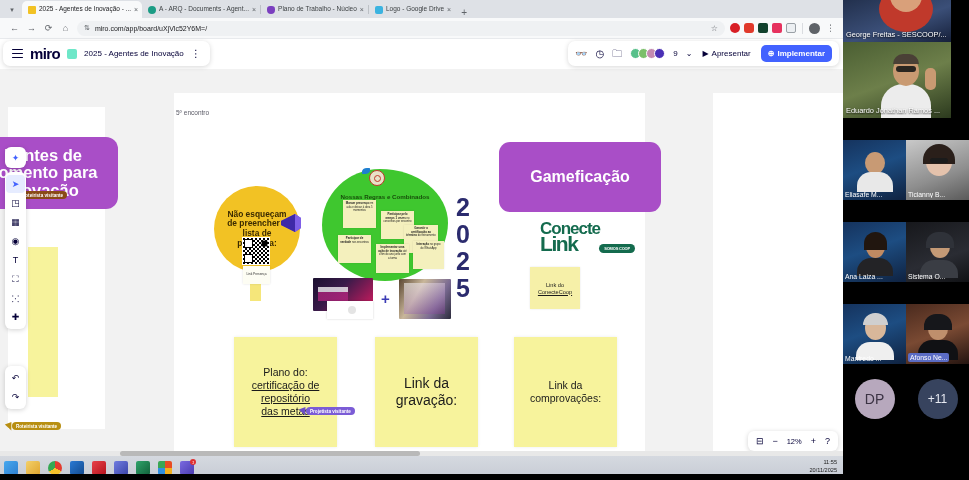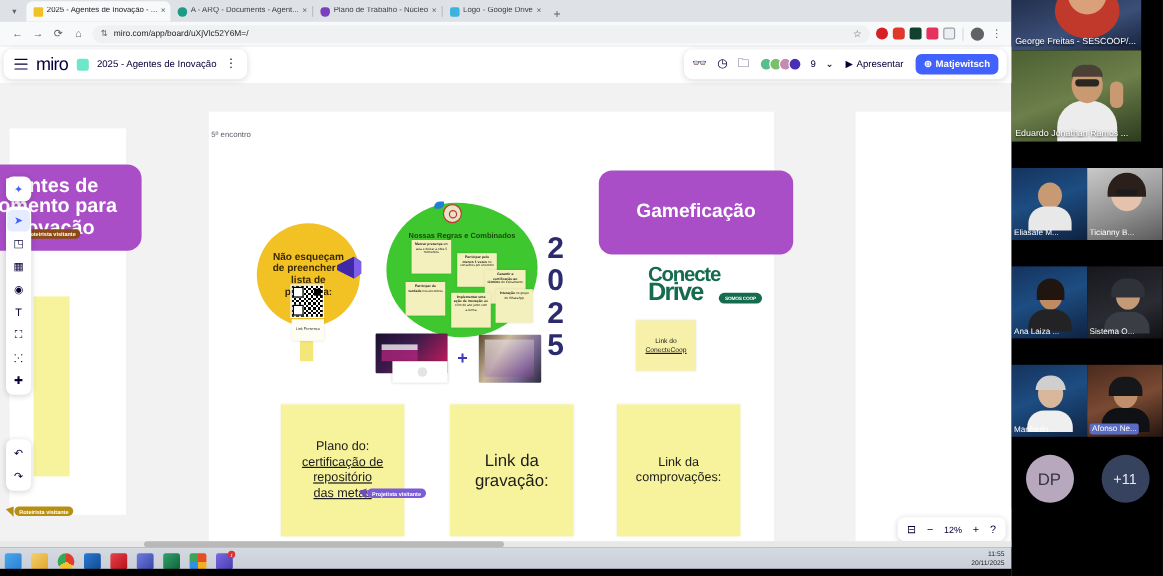--- a/index.html
+++ b/index.html
@@ -74,21 +74,21 @@
     position: absolute; left: 0; top: 0; width: 100%; height: 30px;
     background: #ffffff; z-index: 40;
   }
   .miro-left-card {
     position: absolute; left: 3px; top: 2px; height: 25px;
     background: #fff; border-radius: 7px; display: flex; align-items: center;
     gap: 7px; padding: 0 9px; box-shadow: 0 1px 5px rgba(0,0,0,.16);
   }
   .hamburger { display: flex; flex-direction: column; gap: 2.5px; }
   .hamburger i { display: block; width: 11px; height: 1.4px; background: #050038; border-radius: 1px; }
-  .miro-logo { font-size: 15px; font-weight: 400; color: #050038; letter-spacing: -0.6px; }
+  .miro-logo { font-size: 15px; font-weight: 700; color: #050038; letter-spacing: -0.6px; }
   .board-chip { width: 10px; height: 10px; border-radius: 2px; background: #6ee7c8; }
   .board-name { font-size: 8px; color: #050038; white-space: nowrap; }
   .dots-v { font-size: 10px; color: #050038; line-height: 1; letter-spacing: 0; }
 
   .miro-right-card {
     position: absolute; right: 4px; top: 2px; height: 25px;
     background: #fff; border-radius: 7px; display: flex; align-items: center;
     gap: 8px; padding: 0 7px; box-shadow: 0 1px 5px rgba(0,0,0,.16);
   }
   .hicon { font-size: 10px; color: #050038; line-height: 1; }
@@ -546,21 +546,21 @@
           </div>
         <div class="plus-sign">+</div>
         <div class="photo-b"></div>
 
         <div class="purple-game">
           <span>Gameficação</span>
         </div>
 
         <div class="coop">
           <div class="l1">Conecte</div>
-          <div class="l2">Drive</div>
+          <div class="l2">Link</div>
           <div class="pill">SOMOS COOP</div>
         </div>
         <div class="coop-note">
           <span>Link do</span>
           <u>ConecteCoop</u>
         </div>
 
         <div class="note" id="note1">
           <div class="t">
             <span>Plano do:</span><br>
@@ -635,21 +635,21 @@
             <i class="face" style="background:#4a2fb5"></i>
           </span>
           <span class="count">9</span>
           <span class="count">⌄</span>
           <span class="present-btn">
             <i style="font-style:normal">▶</i>
             <i style="font-style:normal">Apresentar</i>
           </span>
           <span class="share-btn">
             <i style="font-style:normal">⊕</i>
-            <i style="font-style:normal">Matjewitsch</i>
+            <i style="font-style:normal">Implementar</i>
           </span>
         </div>
       </div>
 
       <div class="tool-ai">✦</div>
       <div class="toolbar-v">
         <div class="tool sel">➤</div>
         <div class="tool">◳</div>
         <div class="tool">▦</div>
         <div class="tool">◉</div>

